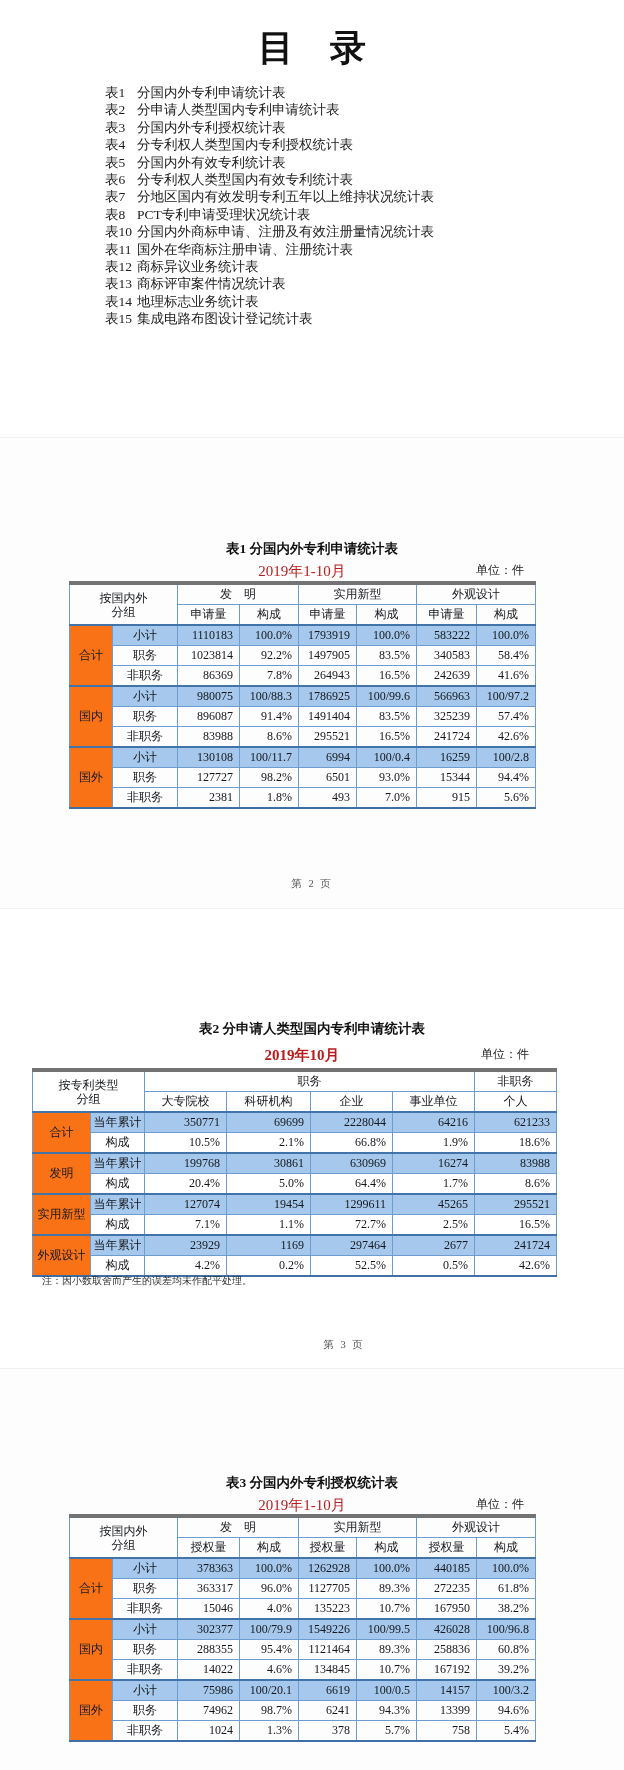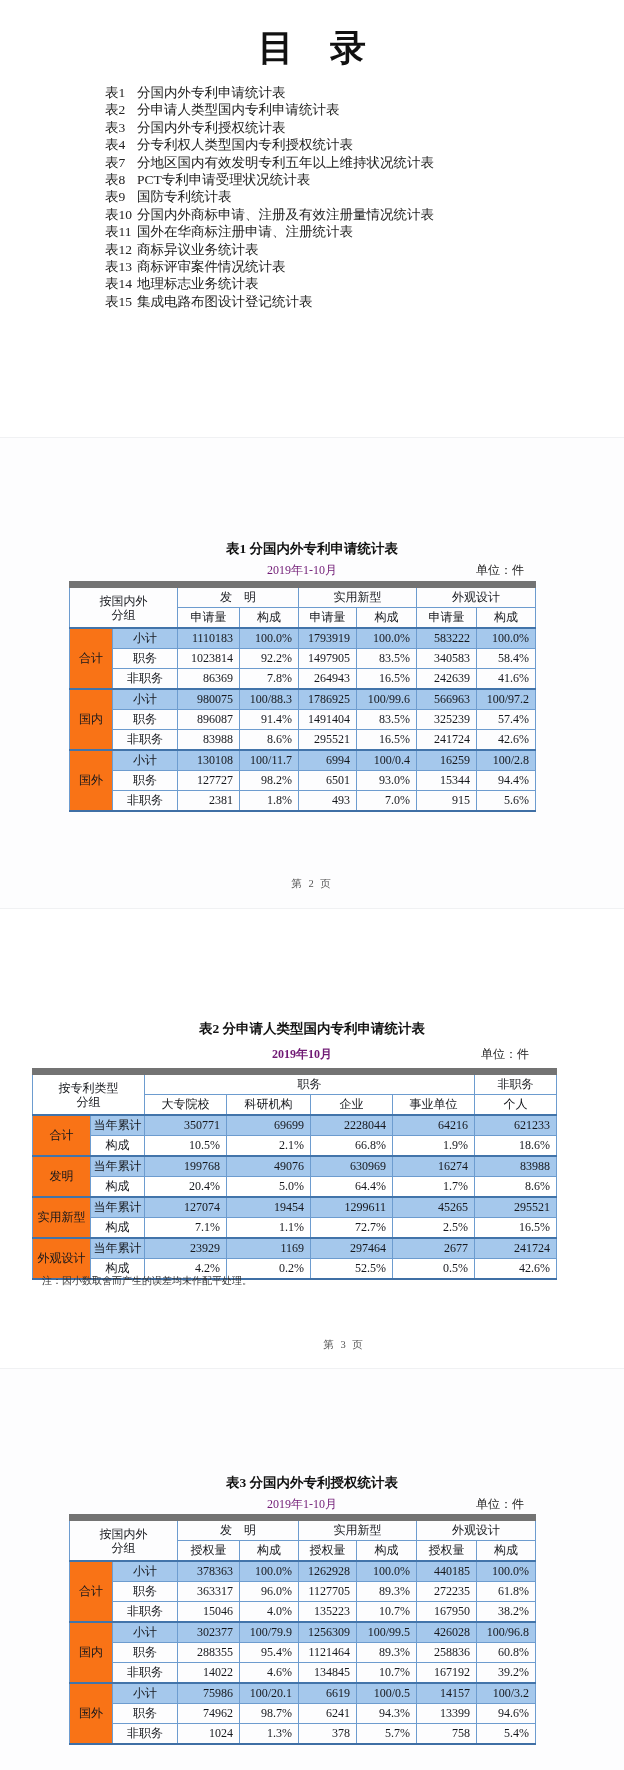--- a/index.html
+++ b/index.html
@@ -19,32 +19,32 @@
     font-size:36px;font-weight:bold;color:#111;margin:0;
   }
   .toc{position:absolute;top:84px;left:105px;}
   .toc-item{font-size:13.5px;line-height:17.4px;white-space:nowrap;color:#222;}
   .toc-num{display:inline-block;min-width:32px;}
 
   .tbl-title{position:absolute;left:0;width:624px;text-align:center;
     font-size:13.5px;font-weight:bold;color:#111;margin:0;}
   #t1-title{top:540px;} #t2-title{top:1020px;} #t3-title{top:1474px;}
 
-  .meta-period{position:absolute;text-align:center;font-size:12px;color:#701a75;}
+  .meta-period{position:absolute;text-align:center;font-size:15px;color:#b91c1c;}
   #t1-period{top:562px;left:69px;width:466px;}
   #t2-period{top:1046px;left:40px;width:524px;font-weight:bold;}
   #t3-period{top:1496px;left:69px;width:466px;}
   .meta-unit{position:absolute;font-size:12px;color:#222;}
   #t1-unit{top:562px;right:100px;}
   #t2-unit{top:1046px;right:95px;}
   #t3-unit{top:1496px;right:100px;}
 
   table.pt{
     position:absolute;border-collapse:collapse;table-layout:fixed;
-    border-top:7px solid #737373;border-bottom:2px solid #3f6fa5;
+    border-top:4px solid #737373;border-bottom:2px solid #3f6fa5;
   }
   #t1{left:69px;top:581px;width:466px;}
   #t2{left:32px;top:1068px;width:524px;}
   #t3{left:69px;top:1514px;width:466px;}
   .pt th,.pt td{
     border:1px solid #6d9ccf;padding:0;height:19px;line-height:19px;
     font-weight:normal;font-size:12px;color:#15171c;overflow:hidden;
     white-space:nowrap;
   }
   .pt thead th{text-align:center;}
@@ -67,23 +67,24 @@
 <div class="page-surface" id="page2"></div>
 <div class="page-surface" id="page3"></div>
 <div class="page-surface" id="page4"></div>
 
 <h1 class="doc-title">目　录</h1>
 <div class="toc">
     <div class="toc-item"><span class="toc-num">表1</span><span class="toc-title">分国内外专利申请统计表</span></div>
     <div class="toc-item"><span class="toc-num">表2</span><span class="toc-title">分申请人类型国内专利申请统计表</span></div>
     <div class="toc-item"><span class="toc-num">表3</span><span class="toc-title">分国内外专利授权统计表</span></div>
     <div class="toc-item"><span class="toc-num">表4</span><span class="toc-title">分专利权人类型国内专利授权统计表</span></div>
+    <div class="toc-item"><span class="toc-num">表5</span><span class="toc-title">分国内外有效专利统计表</span></div>
+    <div class="toc-item"><span class="toc-num">表6</span><span class="toc-title">分专利权人类型国内有效专利统计表</span></div>
     <div class="toc-item"><span class="toc-num">表7</span><span class="toc-title">分地区国内有效发明专利五年以上维持状况统计表</span></div>
     <div class="toc-item"><span class="toc-num">表8</span><span class="toc-title">PCT专利申请受理状况统计表</span></div>
-    <div class="toc-item"><span class="toc-num">表9</span><span class="toc-title">国防专利统计表</span></div>
     <div class="toc-item"><span class="toc-num">表10</span><span class="toc-title">分国内外商标申请、注册及有效注册量情况统计表</span></div>
     <div class="toc-item"><span class="toc-num">表11</span><span class="toc-title">国外在华商标注册申请、注册统计表</span></div>
     <div class="toc-item"><span class="toc-num">表12</span><span class="toc-title">商标异议业务统计表</span></div>
     <div class="toc-item"><span class="toc-num">表13</span><span class="toc-title">商标评审案件情况统计表</span></div>
     <div class="toc-item"><span class="toc-num">表14</span><span class="toc-title">地理标志业务统计表</span></div>
     <div class="toc-item"><span class="toc-num">表15</span><span class="toc-title">集成电路布图设计登记统计表</span></div>
   </div>
 
 <h2 class="tbl-title" id="t1-title">表1  分国内外专利申请统计表</h2>
 <div class="meta-period" id="t1-period">2019年1-10月</div>
@@ -252,21 +253,21 @@
         <td class="num">10.5%</td>
         <td class="num">2.1%</td>
         <td class="num">66.8%</td>
         <td class="num">1.9%</td>
         <td class="num">18.6%</td>
       </tr>
       <tr class="gstart hl">
         <td class="glabel" rowspan="2">发明</td>
         <td class="rlabel">当年累计</td>
         <td class="num">199768</td>
-        <td class="num">49076</td>
+        <td class="num">30861</td>
         <td class="num">630969</td>
         <td class="num">16274</td>
         <td class="num">83988</td>
       </tr>
       <tr>
         <td class="rlabel">构成</td>
         <td class="num">20.4%</td>
         <td class="num">5.0%</td>
         <td class="num">64.4%</td>
         <td class="num">1.7%</td>
@@ -371,21 +372,21 @@
         <td class="num">135223</td>
         <td class="num">10.7%</td>
         <td class="num">167950</td>
         <td class="num">38.2%</td>
       </tr>
       <tr class="gstart hl">
         <td class="glabel" rowspan="3">国内</td>
         <td class="rlabel">小计</td>
         <td class="num">302377</td>
         <td class="num">100/79.9</td>
-        <td class="num">1256309</td>
+        <td class="num">1549226</td>
         <td class="num">100/99.5</td>
         <td class="num">426028</td>
         <td class="num">100/96.8</td>
       </tr>
       <tr>
         <td class="rlabel">职务</td>
         <td class="num">288355</td>
         <td class="num">95.4%</td>
         <td class="num">1121464</td>
         <td class="num">89.3%</td>

